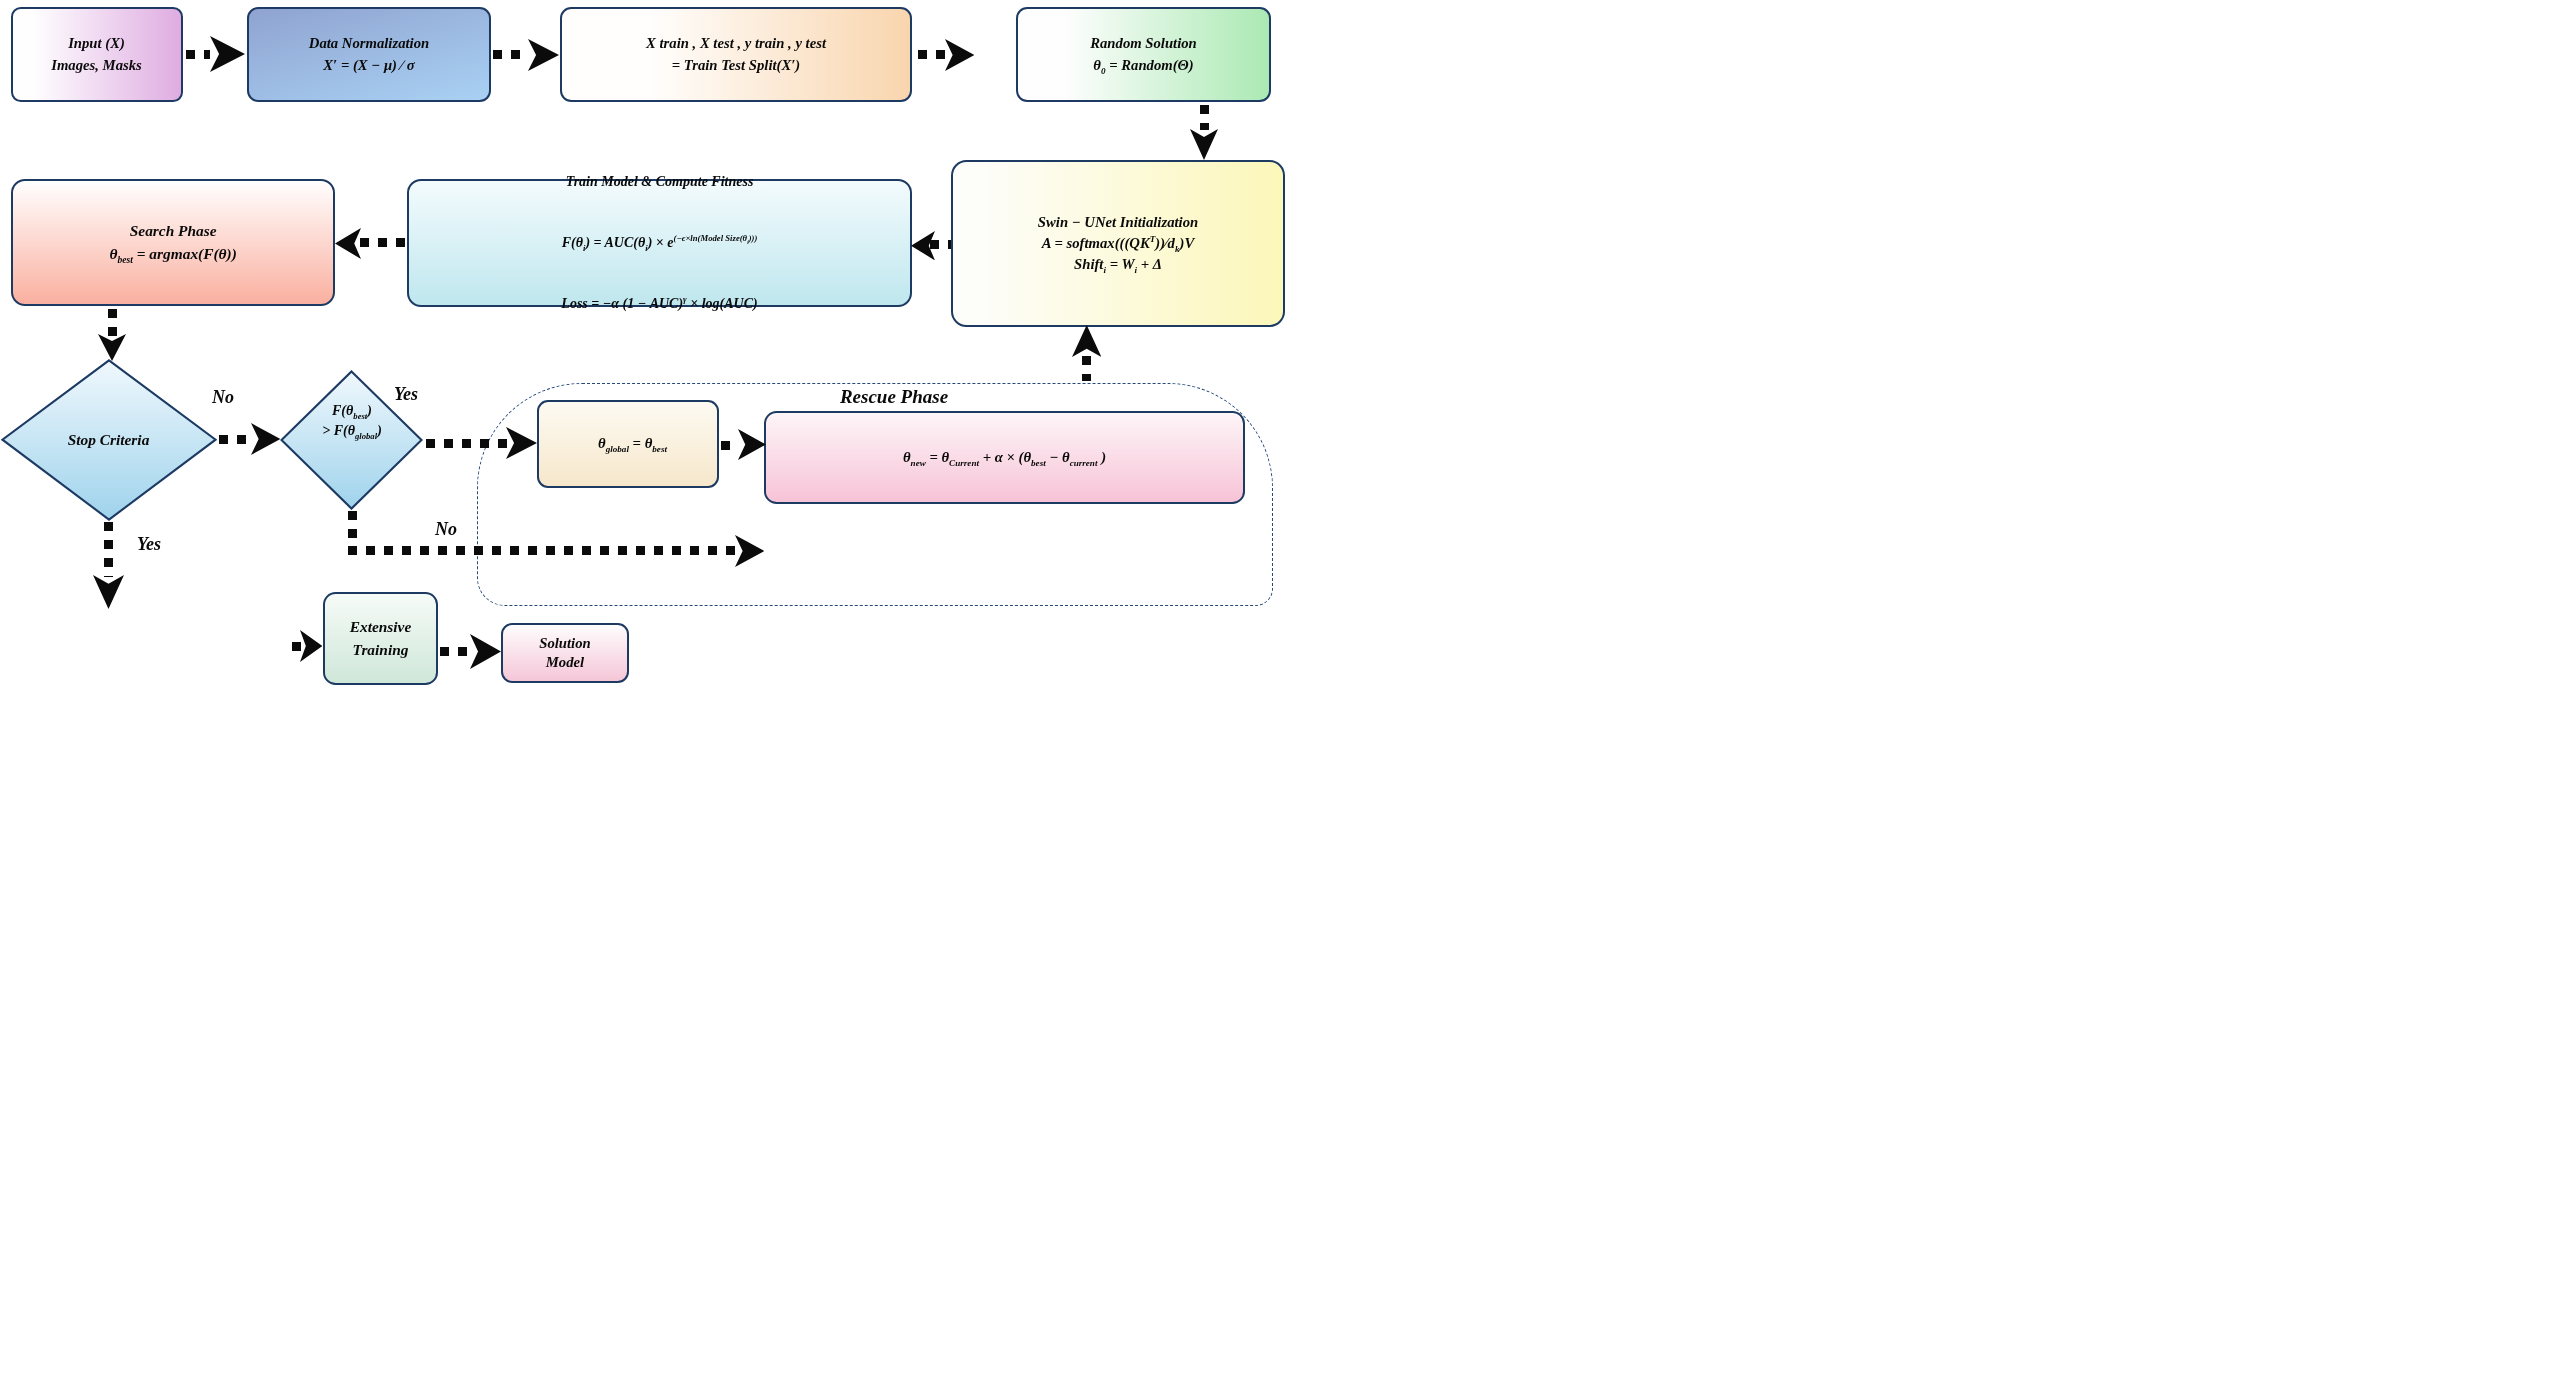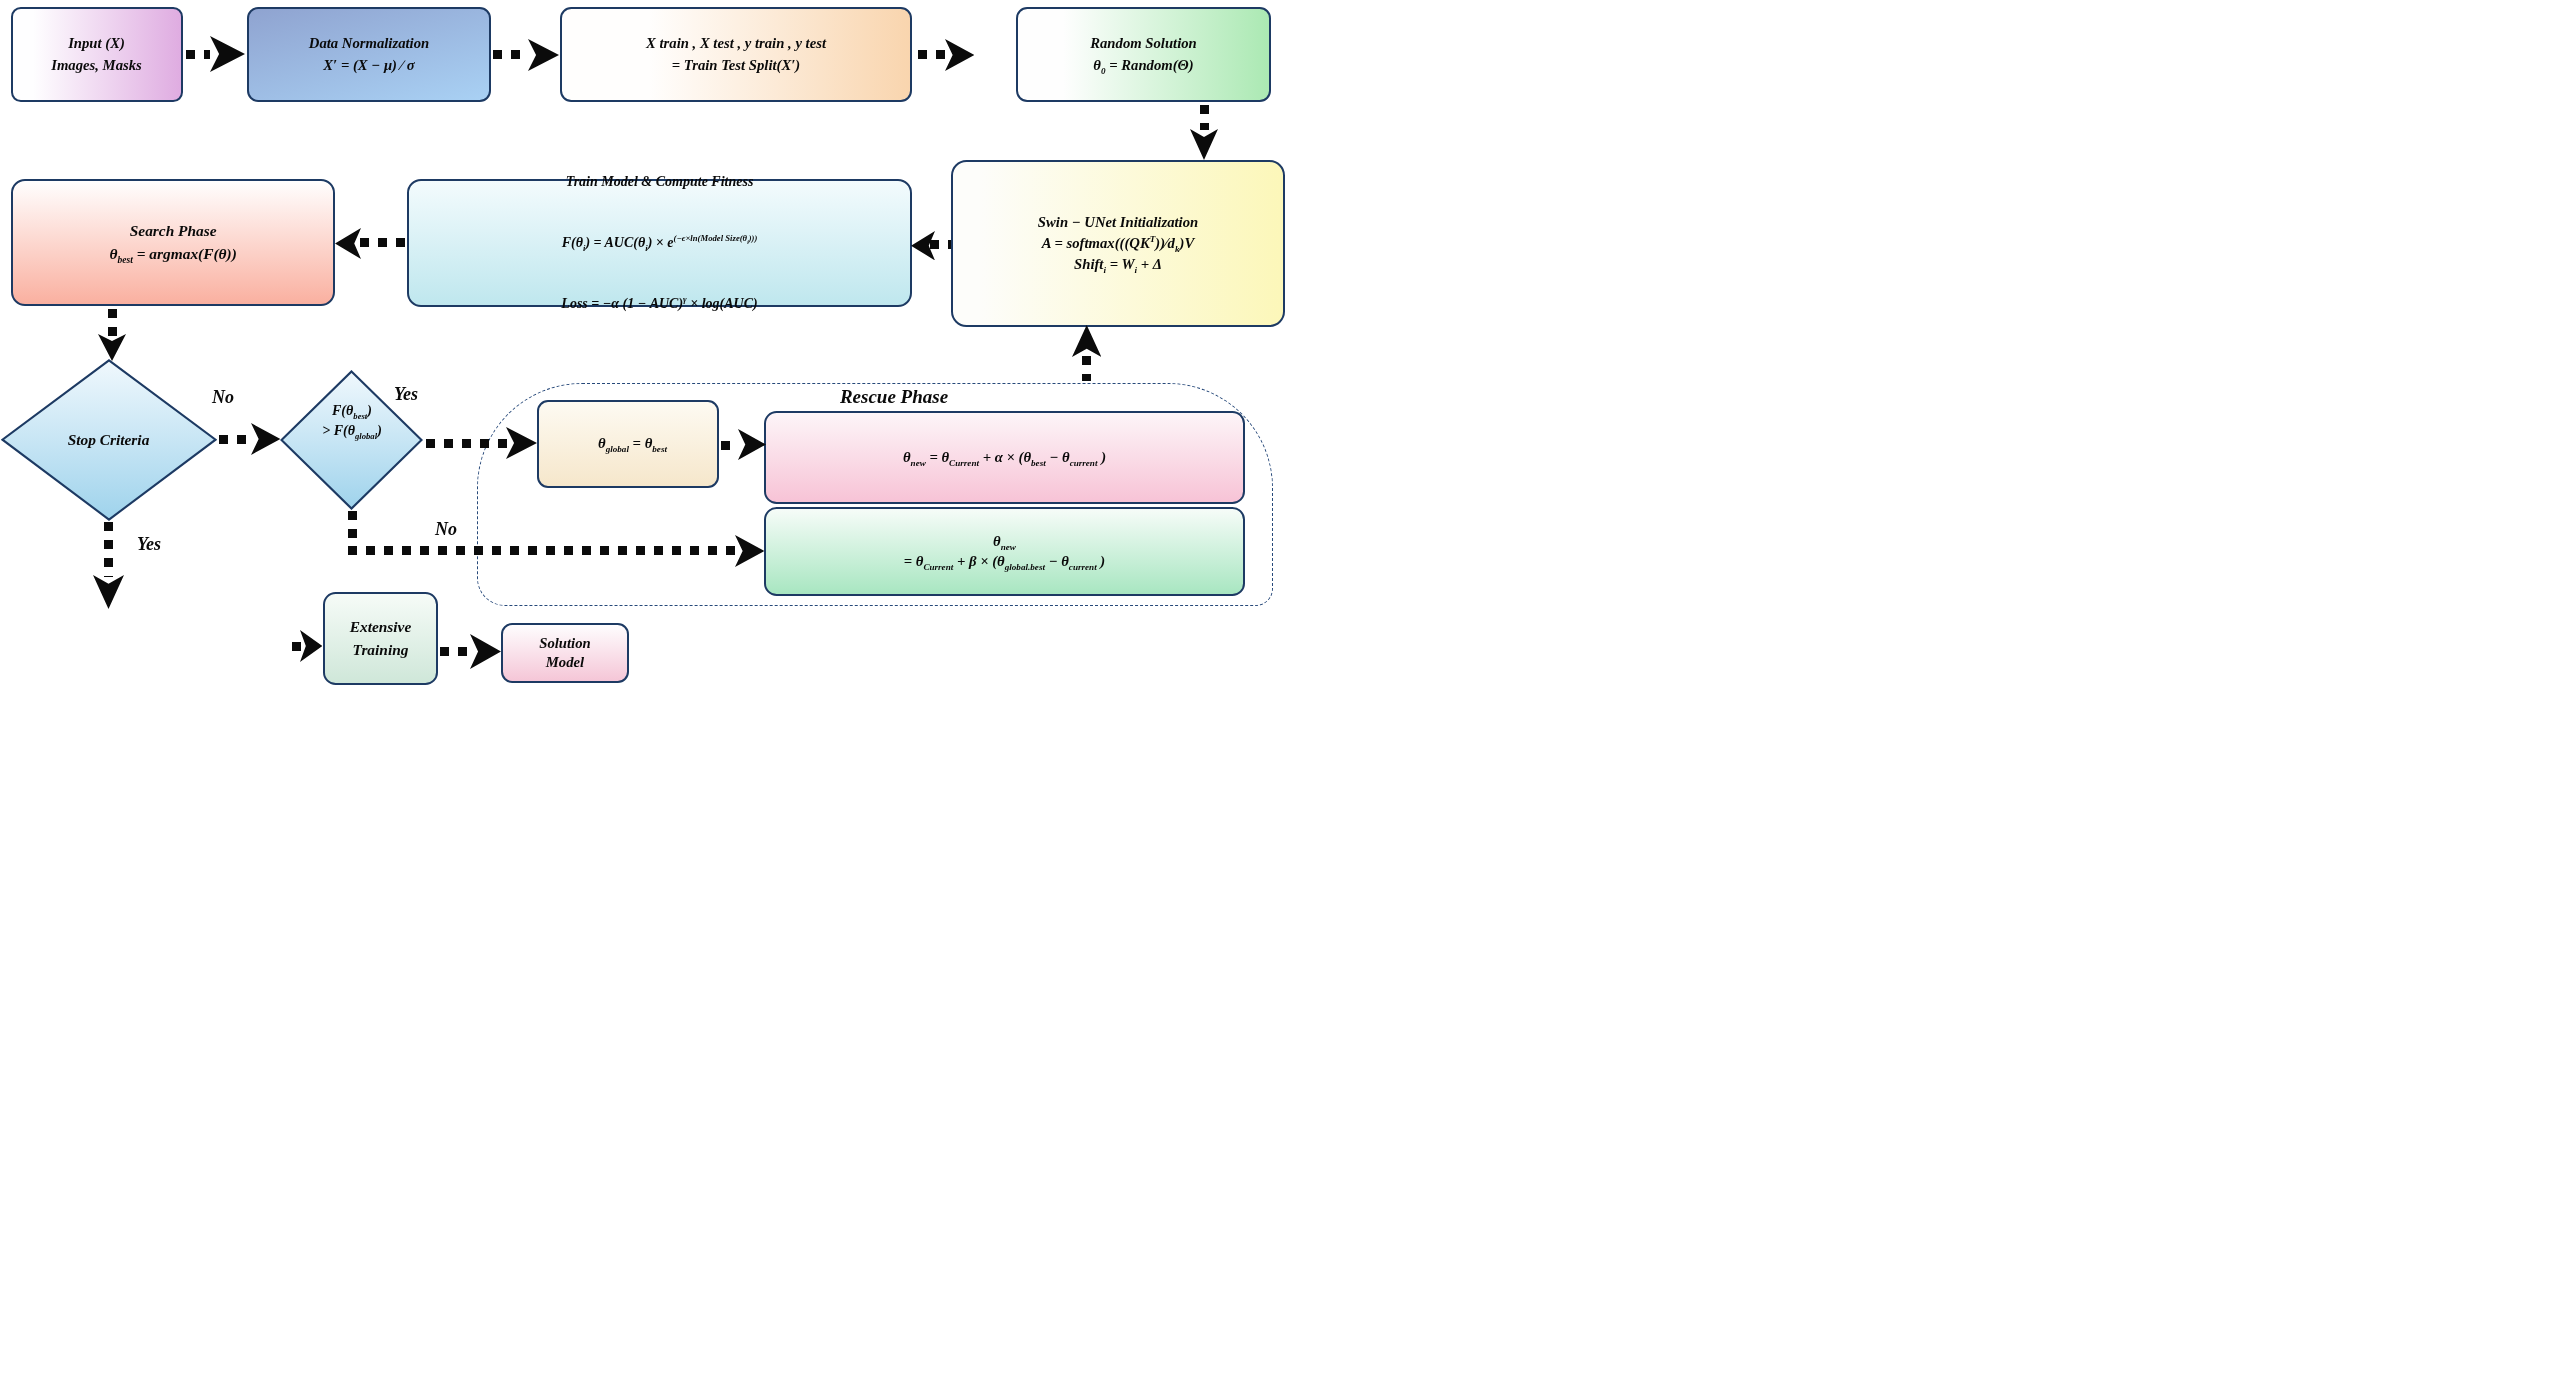--- a/index.html
+++ b/index.html
@@ -97,24 +97,20 @@
   </div>
 
   <div class="box" style="left:537px;top:400px;width:182px;height:88px;border-radius:11px;background:linear-gradient(180deg,#fdfaf2,#f6e7cb);padding-left:9px;">
     <div class="f">θ<sub>global</sub> = θ<sub>best</sub></div>
   </div>
 
   <div class="box" style="left:764px;top:411px;width:481px;height:93px;border-radius:12.6px;background:linear-gradient(180deg,#fdf5f8,#f7c3d6);justify-content:center;">
     <div class="f">θ<sub>new</sub>  = θ<sub>Current</sub>  + α × (θ<sub>best</sub>  − θ<sub>current</sub> )</div>
   </div>
 
-  <div class="box" style="left:764px;top:507px;width:481px;height:89px;border-radius:12.6px;background:linear-gradient(180deg,#f6fcf8,#a8e6c1);line-height:1.3;">
-    <div class="f">θ<sub>new</sub></div>
-    <div class="f">= θ<sub>Current</sub>  + β × (θ<sub>global.best</sub>  − θ<sub>current</sub> )</div>
-  </div>
 
 
   <div class="box" style="left:323px;top:592px;width:115px;height:93px;border-radius:12.6px;background:linear-gradient(180deg,#f6fbf7,#cfe7d9);font-size:15.4px;">
     <div class="t">Extensive</div>
     <div class="t">Training</div>
   </div>
 
   <div class="box" style="left:501px;top:623px;width:128px;height:60px;border-radius:11.2px;background:linear-gradient(180deg,#fefdfe,#f5c6d7);font-size:14.7px;line-height:1.3;">
     <div class="t">Solution</div>
     <div class="t">Model</div>

